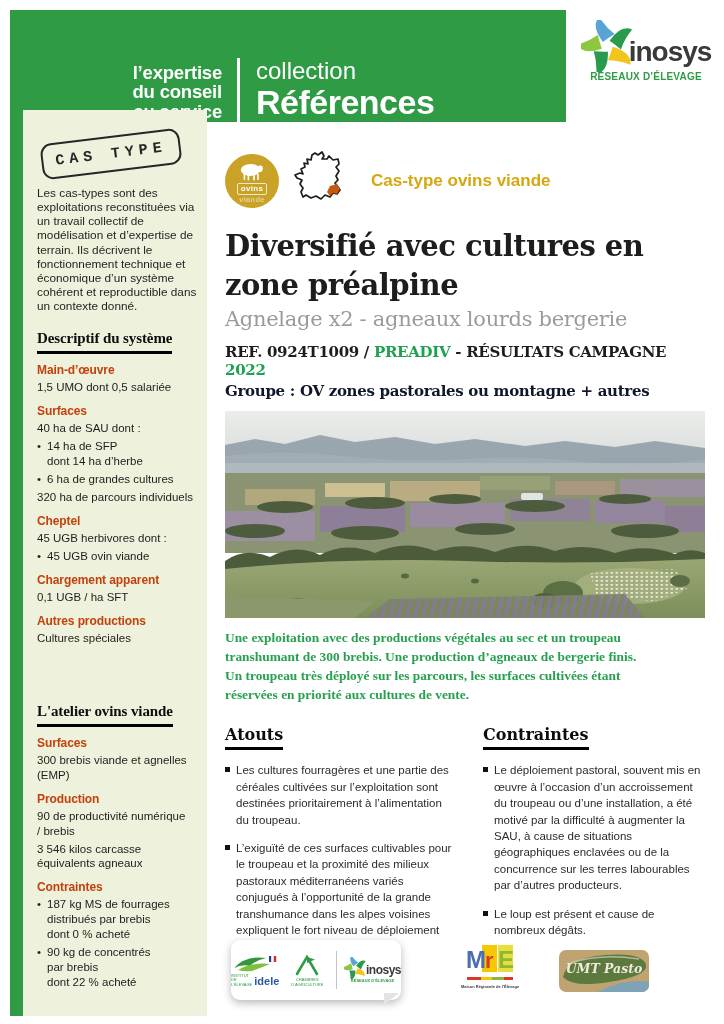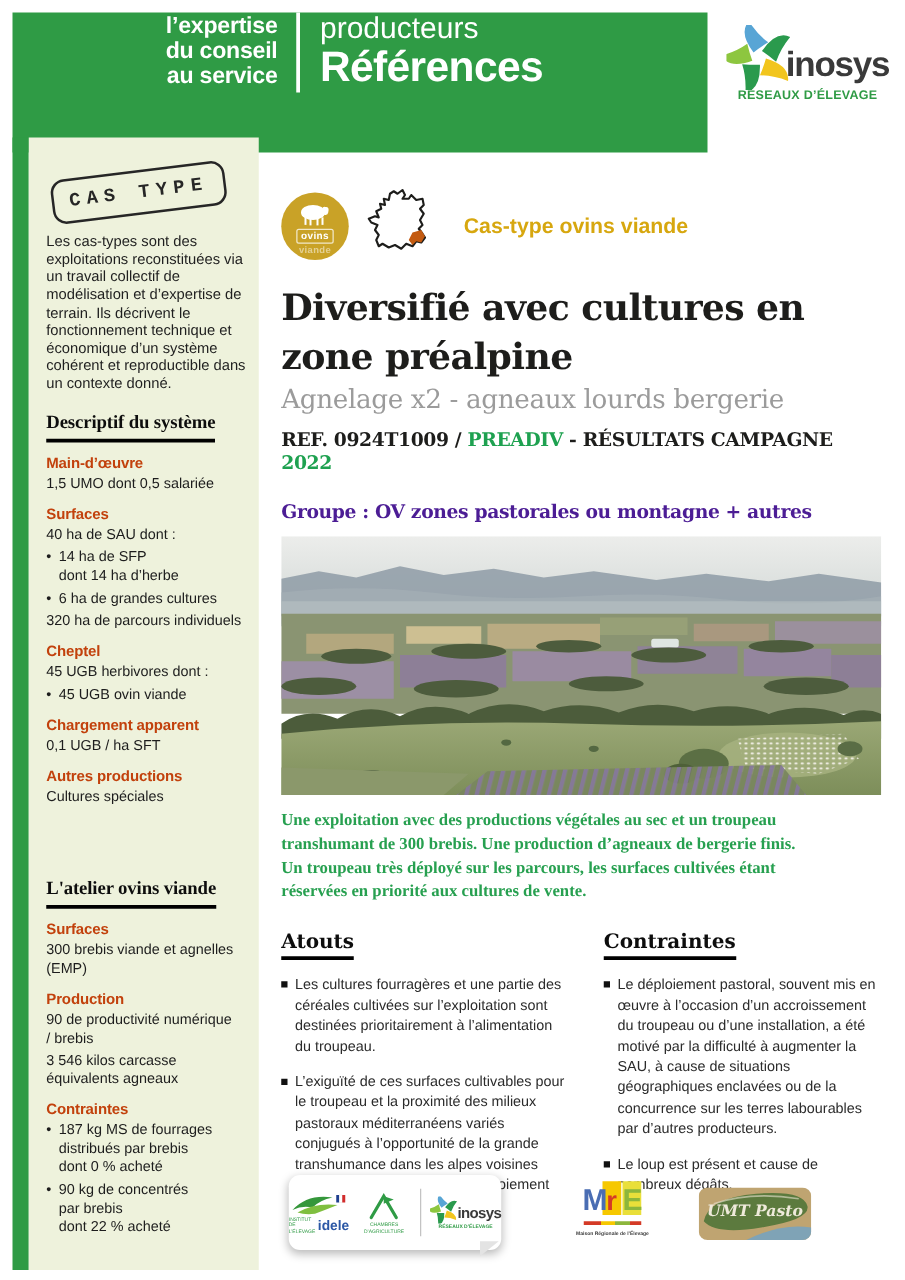--- a/index.html
+++ b/index.html
@@ -4,21 +4,21 @@
 <style>
   * { box-sizing: border-box; margin: 0; padding: 0; }
   html,body { background:#ffffff; }
   body {
     width:724px; height:1024px; position:relative; overflow:hidden;
     font-family:"Liberation Sans", sans-serif; color:#222;
   }
   
   .header-bar{
     position:absolute; left:10px; top:10px; width:556px; height:112px;
-    background:#2f9b45; display:flex; align-items:flex-start;
+    background:#2f9b45; display:flex; align-items:flex-end;
   }
   .tagline{ flex:0 0 212px; text-align:right; color:#fff; font-weight:bold;
     font-size:18.5px; line-height:1.07; letter-spacing:-0.2px;}
   .hdr-divider{ width:3px; height:64px; background:#fff; margin:0 16px 0 15px;}
   .collection{ color:#fff; }
   .collection .c1{ font-size:24px; font-weight:normal; line-height:1.05;}
   .collection .c2{ font-size:34px; font-weight:bold; letter-spacing:-0.5px;}
   .brand{ position:absolute; left:575px; top:20px; width:142px; text-align:center;}
   .brand-row{ display:flex; align-items:flex-end; justify-content:center;}
   .brand-row svg{ width:52px; height:52px; margin-bottom:-4px;}
@@ -57,22 +57,22 @@
   .kicker-block{ margin-left:18px; }
   .kicker{ color:#d7a70f; font-weight:bold; font-size:17px; }
   .region{ color:#bf5a1d; font-weight:bold; font-size:15px; margin-top:4px;}
   .page-title{ margin-top:13px; font-family:"DejaVu Serif", serif; font-weight:bold;
     font-size:29px; line-height:1.33; color:#1d1d1b; letter-spacing:-0.5px; white-space:pre-line;}
   .page-subtitle{ margin-top:3px; font-family:"DejaVu Serif", serif; font-size:21px;
     color:#9b9b9b; letter-spacing:-0.3px;}
   .ref-line{ margin-top:12px; font-family:"DejaVu Serif", serif; font-weight:bold;
     font-size:15px; color:#1d1d1b; letter-spacing:-0.3px;}
   .ref-line .grn{ color:#1ea150; }
-  .group-line{ margin-top:21px; font-family:"DejaVu Serif", serif; font-weight:bold;
-    font-size:15px; color:#4c1d95; letter-spacing:-0.3px;}
+  .group-line{ margin-top:3px; font-family:"DejaVu Serif", serif; font-weight:bold;
+    font-size:15px; color:#0f172a; letter-spacing:-0.3px;}
   .photo{ margin-top:11px; width:480px; height:207px; display:block; }
   .lead{ margin-top:10px; font-family:"Liberation Serif", serif; font-weight:bold;
     font-size:13.4px; line-height:1.42; color:#27a050; white-space:pre-line;}
   .cols{ display:flex; margin-top:21px; }
   .col1{ width:232px; }
   .col2{ margin-left:26px; flex:1; }
   .col-title{ font-family:"DejaVu Serif", serif; font-weight:bold; font-size:16px;
     color:#0d0d0d; display:inline-block; padding-bottom:3px; border-bottom:3.5px solid #000;text-align:right;}
   .bullets{ margin-top:12px; }
   .bitem{ display:flex; margin-bottom:12px; }
@@ -120,21 +120,21 @@
 
 <div class="header-bar">
   <div class="tagline">
 
   <div>l’expertise</div>
       <div>du conseil</div>
       <div>au service</div>
     </div>
   <div class="hdr-divider"></div>
   <div class="collection">
-    <div class="c1">producteurs</div>
+    <div class="c1">collection</div>
     <div class="c2">Références</div>
   </div>
 </div>
 
 <div class="brand">
   <div class="brand-row">
     <svg>
         <use href="#pinwheel"></use>
       </svg>
     <span class="brand-name">inosys</span>

